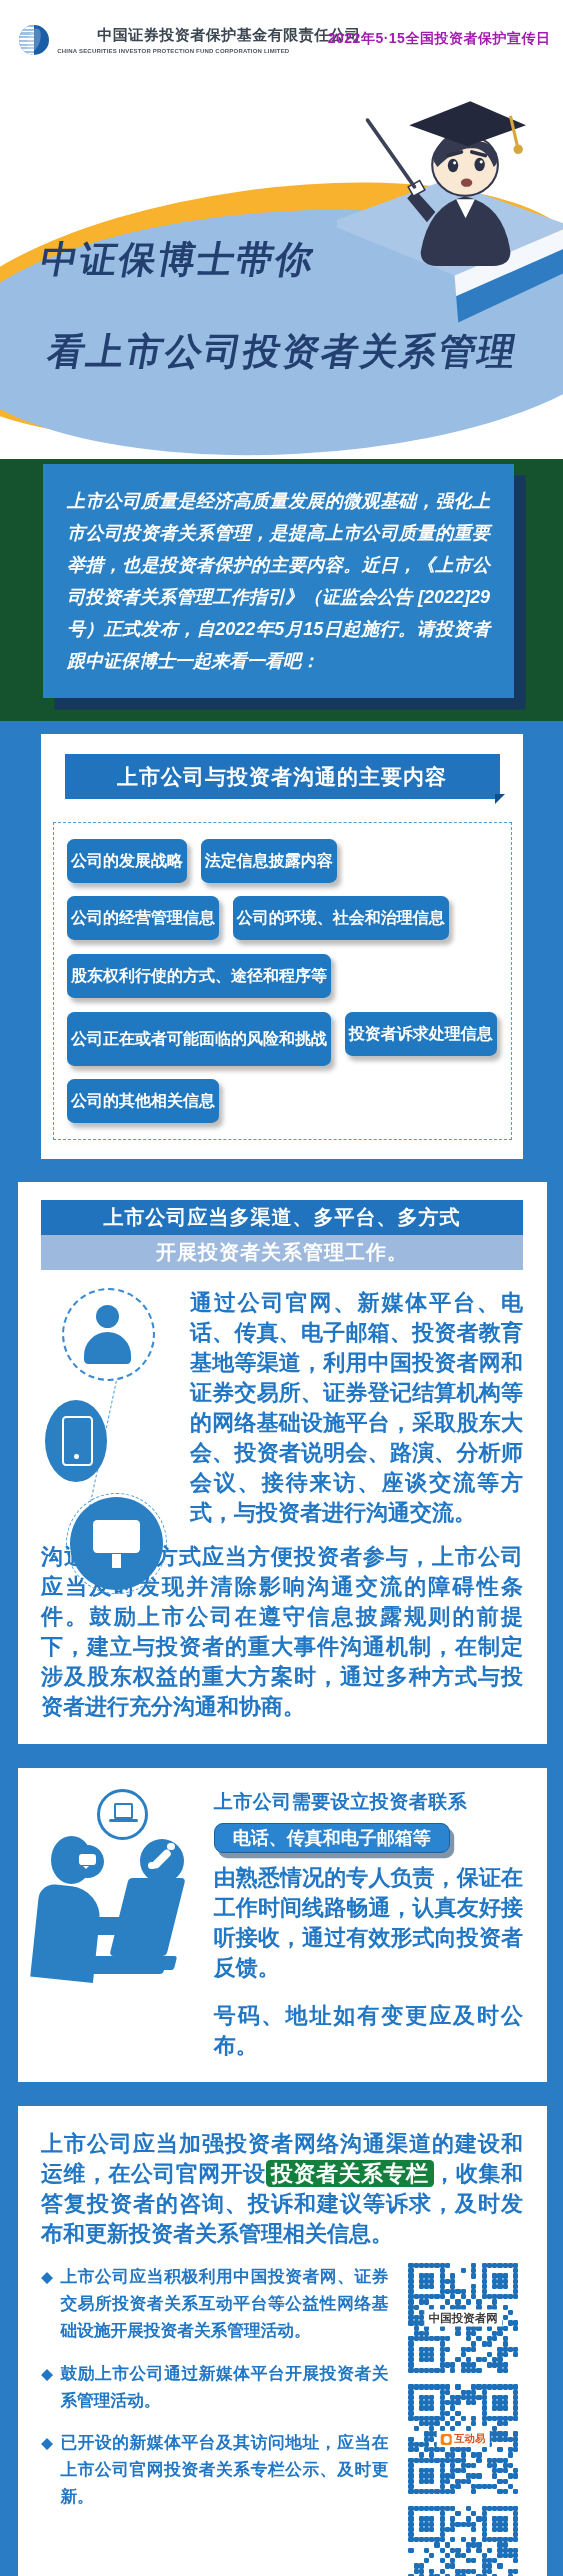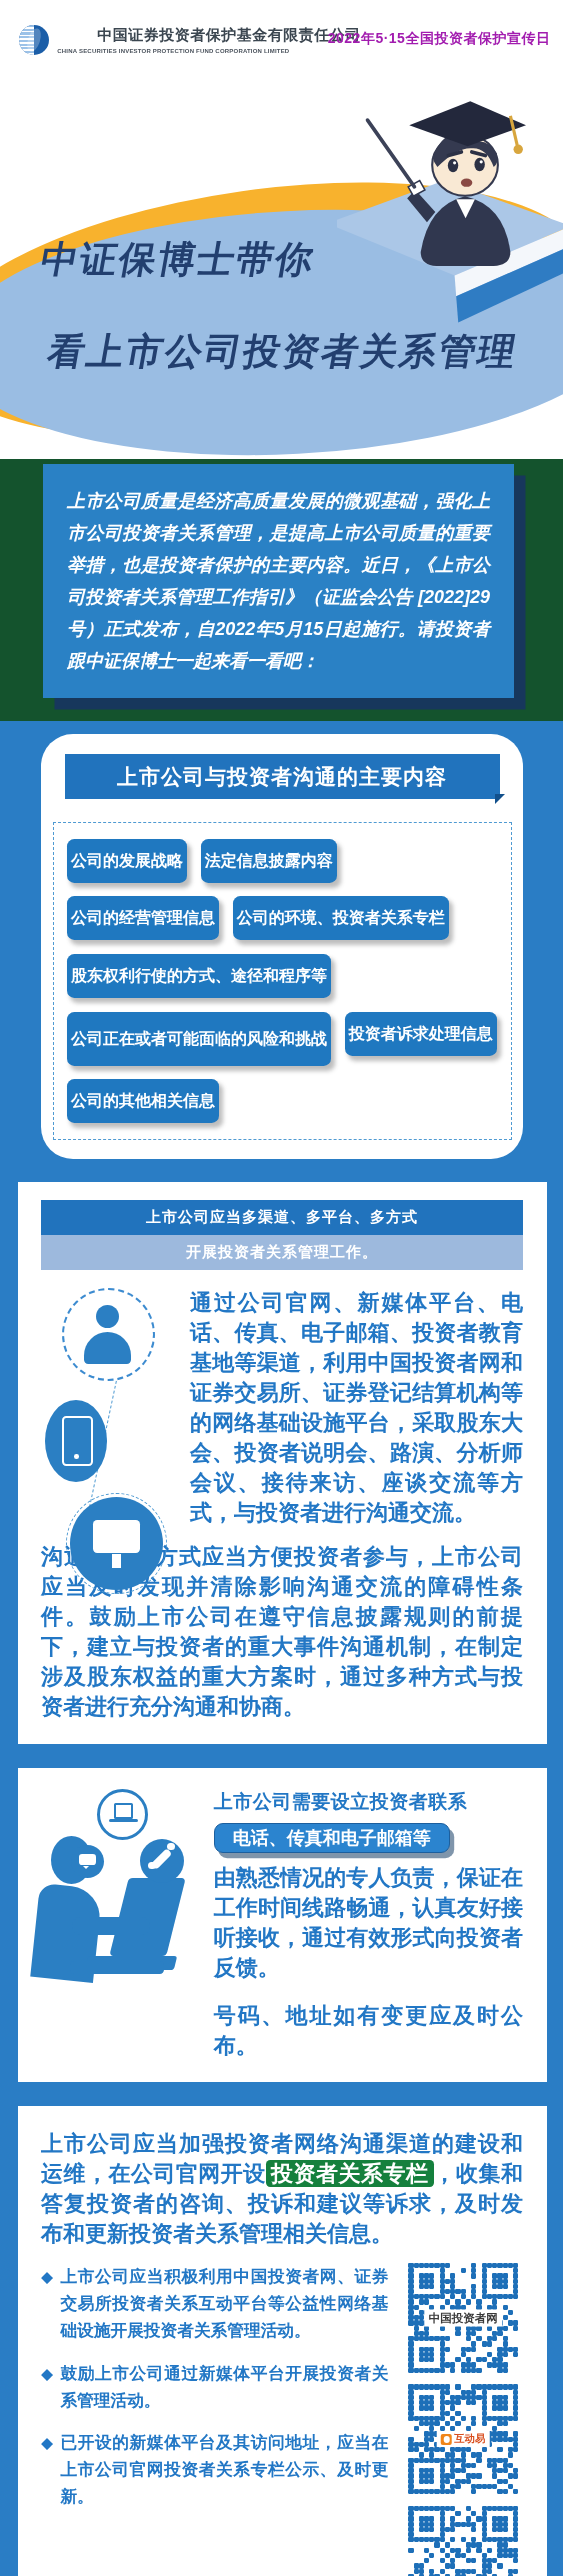--- a/index.html
+++ b/index.html
@@ -32,30 +32,30 @@
   .intro-box{margin-left:43px;width:423px;background:#2a81c5;color:#fff;padding:21px 24px;
     box-shadow:11.5px 11.5px 0 #17375c;font-size:18px;line-height:32px;font-weight:bold;text-align:justify;}
   
   .blue-zone{background:#2a7dc5;padding:13px 0 16.7px 0;}
   .card{width:482px;margin:0 auto;background:#fff;}
   .card + .card{margin-top:23.5px;}
   .banner{position:relative;margin:0 23.5px;height:45px;background:#2173bd;color:#fff;font-size:21px;font-weight:bold;
     display:flex;align-items:center;justify-content:center;letter-spacing:1px;}
   .banner::after{content:'';position:absolute;right:-5.2px;bottom:-5.2px;border:5.2px solid transparent;
     border-top-color:#12508c;border-left-color:#12508c;}
-  .cardA{padding:20px 0 19px 0;border-radius:32px;}
+  .cardA{padding:20px 0 19px 0;}
   .dashed-wrap{margin:23px 11.5px 0 11.5px;border:1px dashed #4f9ad2;padding:15.7px 13.6px;
     display:flex;flex-wrap:wrap;gap:13.6px;}
   .pill{background:#1f78c0;color:#fff;font-size:16px;font-weight:bold;padding:0 4px;height:44px;line-height:44px;
     border-radius:7.3px;box-shadow:3.7px 4.7px 4.7px rgba(70,70,70,.35);white-space:nowrap;}
   .pill.tall{height:54px;line-height:54px;}
   
   .cardB{padding:18px 23.5px 22px 23.5px;}
   .banner2-top,.banner2-bot{position:relative;height:35px;display:flex;align-items:center;justify-content:center;
-    color:#fff;font-size:15px;font-weight:bold;letter-spacing:1px;}
+    color:#fff;font-size:20px;font-weight:bold;letter-spacing:1px;}
   .banner2-top{background:#2173bd;}
   .banner2-top::after{content:'';position:absolute;right:0;bottom:-8.3px;border:4.2px solid transparent;
     border-top-color:#0f4a80;border-left-color:#0f4a80;}
   .banner2-bot{background:#9db9dd;}
   .body-text{color:#2277c5;font-size:22px;line-height:30px;font-weight:bold;text-align:justify;}
   .channels-row{display:flex;margin-top:18px;}
   .icons-col{width:149px;flex:none;position:relative;}
   .icon-chain{position:absolute;left:62px;top:31px;height:245px;border-left:1.6px dashed #4f9ad2;transform:rotate(12deg);}
   .icon-person{position:absolute;left:21px;top:0;width:89px;height:89px;border-radius:50%;border:2.1px dashed #3c8bd0;
     background:#fff;}
@@ -173,21 +173,21 @@
 </div>
 
 <div class="blue-zone">
 
   <div class="card cardA">
     <div class="banner">上市公司与投资者沟通的主要内容</div>
     <div class="dashed-wrap">
       <div class="pill">公司的发展战略</div>
       <div class="pill">法定信息披露内容</div>
       <div class="pill">公司的经营管理信息</div>
-      <div class="pill">公司的环境、投资者关系专栏</div>
+      <div class="pill">公司的环境、社会和治理信息</div>
       <div class="pill">股东权利行使的方式、途径和程序等</div>
       <div class="pill tall">公司正在或者可能面临的风险和挑战</div>
       <div class="pill">投资者诉求处理信息</div>
       <div class="pill">公司的其他相关信息</div>
     </div>
   </div>
 
   <div class="card cardB">
     <div class="banner2-top">上市公司应当多渠道、多平台、多方式</div>
     <div class="banner2-bot">开展投资者关系管理工作。</div>

